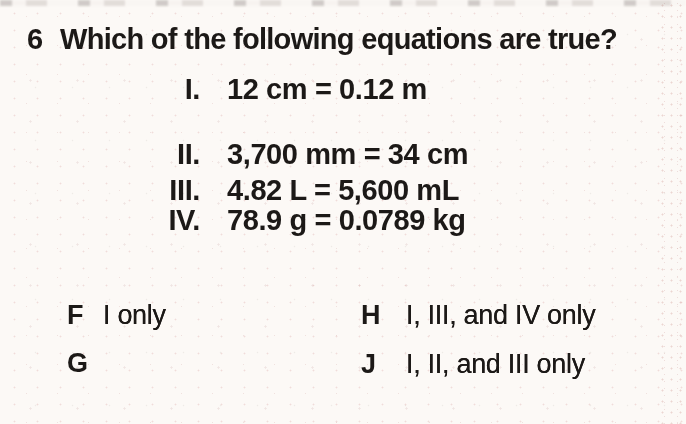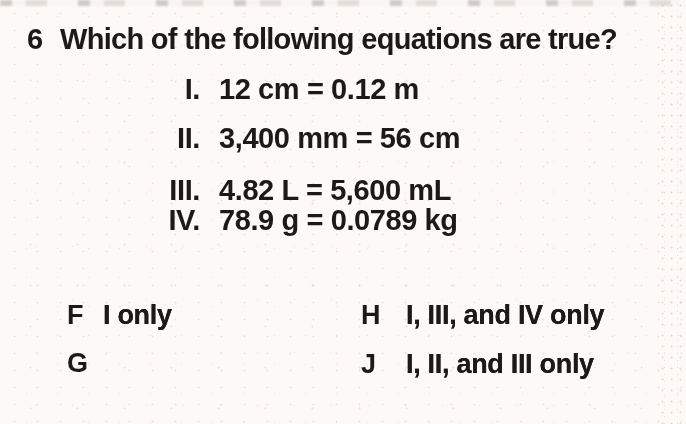--- a/index.html
+++ b/index.html
@@ -64,56 +64,56 @@
     left: 0;
     display: flex;
     align-items: baseline;
     font-weight: 700;
     font-size: 29px;
     line-height: 1;
     letter-spacing: -0.4px;
     white-space: nowrap;
   }
   .stmt .numeral { width: 200px; text-align: right; }
-  .stmt .equation { margin-left: 19px; }
+  .stmt .equation { margin-left: 27px; }
 
   .choice {
     position: absolute;
     display: flex;
     align-items: baseline;
     font-size: 27px;
     line-height: 1;
     letter-spacing: -0.3px;
     white-space: nowrap;
   }
   .choice .letter { font-weight: 700; }
   .choice.col1 .letter { width: 36px; }
   .choice.col2 .letter { width: 45px; }
-  .choice .ctext { font-weight: 700; text-shadow: 0 0 0.4px #1c1917; }
+  .choice .ctext { font-weight: 400; text-shadow: 0 0 0.4px #1c1917; }
 </style>
 </head>
 <body>
 
 <div class="page">
   <div class="texture"></div>
   <div class="texture-right"></div>
   <div class="scan-edge-top"></div>
 
   <div class="question">
     <span class="qnum">6</span>
     <span class="qtext">Which of the following equations are true?</span>
   </div>
 
   <div class="stmt" style="top:75px">
     <span class="numeral">I.</span>
     <span class="equation">12 cm = 0.12 m</span>
   </div>
-  <div class="stmt" style="top:124px">
+  <div class="stmt" style="top:140px">
     <span class="numeral">II.</span>
-    <span class="equation">3,400 mm = 56 cm</span>
+    <span class="equation">3,700 mm = 34 cm</span>
   </div>
   <div class="stmt" style="top:176px">
     <span class="numeral">III.</span>
     <span class="equation">4.82 L = 5,600 mL</span>
   </div>
   <div class="stmt" style="top:206px">
     <span class="numeral">IV.</span>
     <span class="equation">78.9 g = 0.0789 kg</span>
   </div>
 

